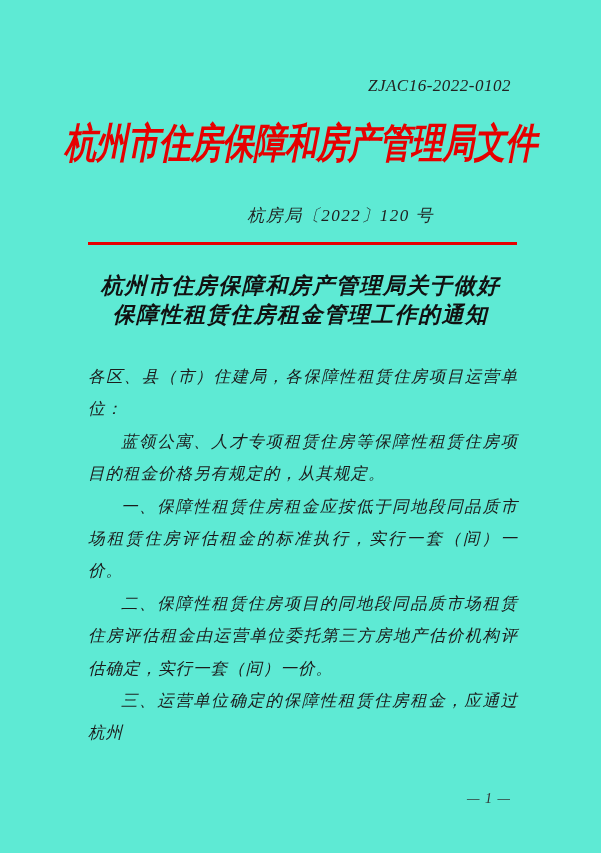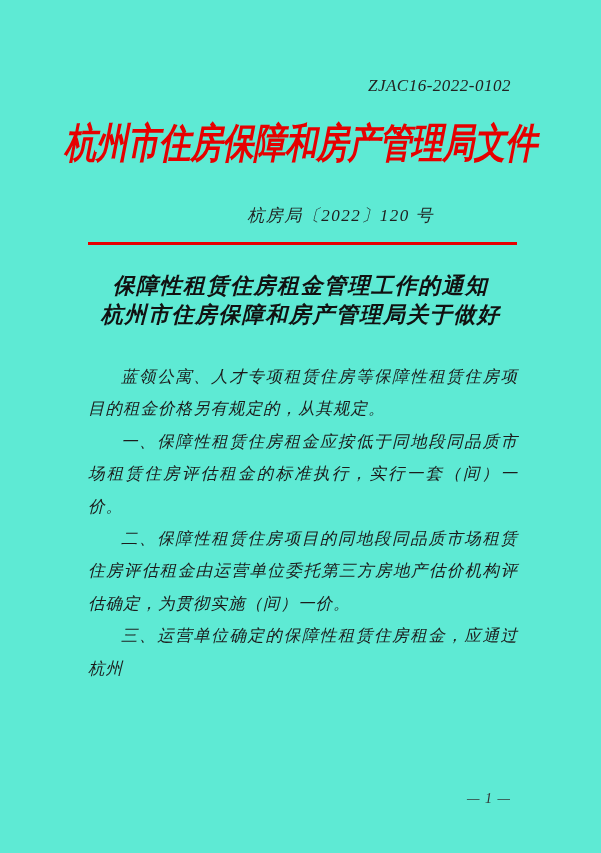--- a/index.html
+++ b/index.html
@@ -115,26 +115,27 @@
 
   <div class="org-banner">
     <span class="stretch">杭州市住房保障和房产管理局文件</span>
   </div>
 
   <div class="doc-number">杭房局〔2022〕120 号</div>
 
   <div class="red-divider"></div>
 
   <div class="doc-title">
+    <div>杭州市住房保障和房产管理局关于做好</div>
     <div>保障性租赁住房租金管理工作的通知</div>
-    <div>杭州市住房保障和房产管理局关于做好</div>
   </div>
 
   <div class="body-text">
+    <p class="salutation">各区、县（市）住建局，各保障性租赁住房项目运营单位：</p>
     <p>蓝领公寓、人才专项租赁住房等保障性租赁住房项目的租金价格另有规定的，从其规定。</p>
     <p>一、保障性租赁住房租金应按低于同地段同品质市场租赁住房评估租金的标准执行，实行一套（间）一价。</p>
-    <p>二、保障性租赁住房项目的同地段同品质市场租赁住房评估租金由运营单位委托第三方房地产估价机构评估确定，为贯彻实施（间）一价。</p>
+    <p>二、保障性租赁住房项目的同地段同品质市场租赁住房评估租金由运营单位委托第三方房地产估价机构评估确定，实行一套（间）一价。</p>
     <p>三、运营单位确定的保障性租赁住房租金，应通过杭州</p>
   </div>
 
   <div class="page-number">— 1 —</div>
 
 </div>
 
 </body></html>

